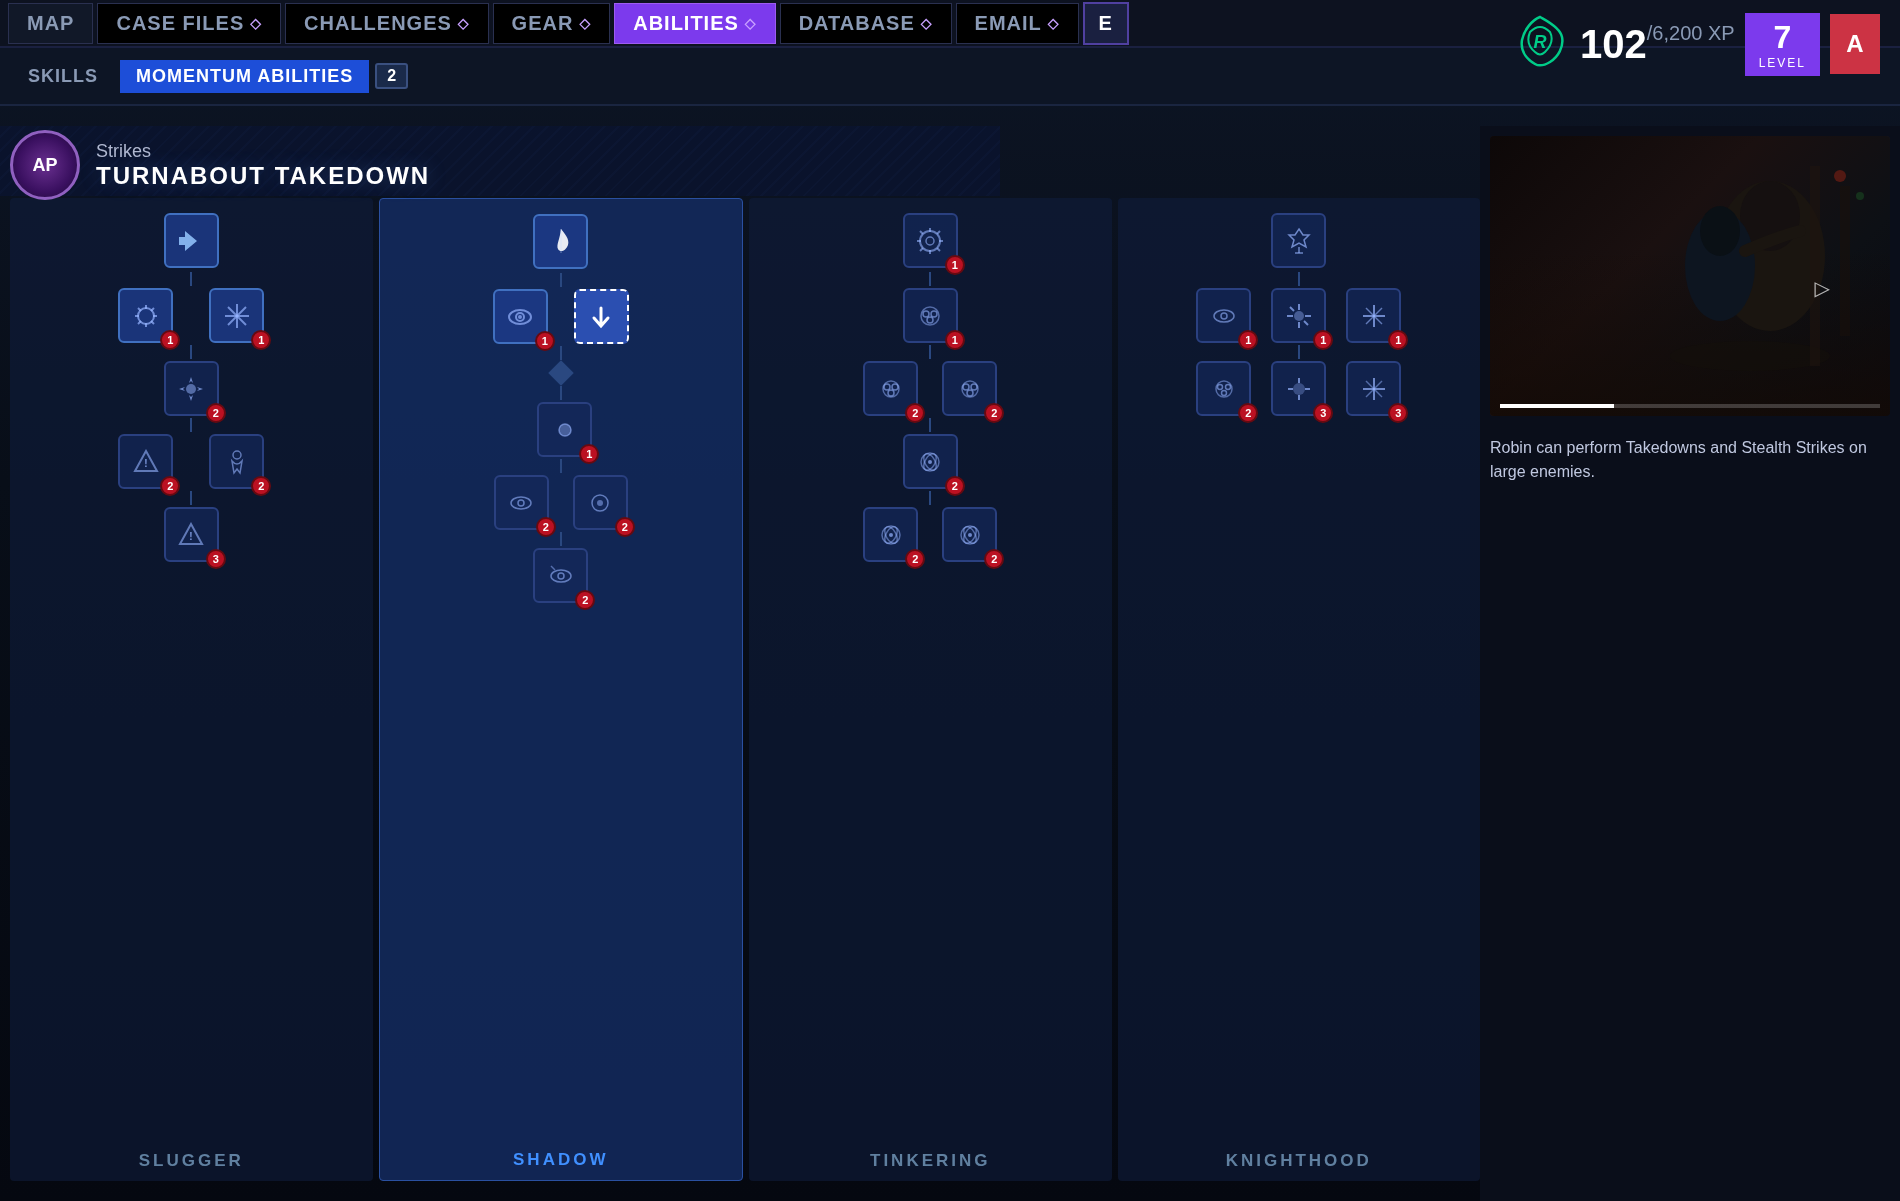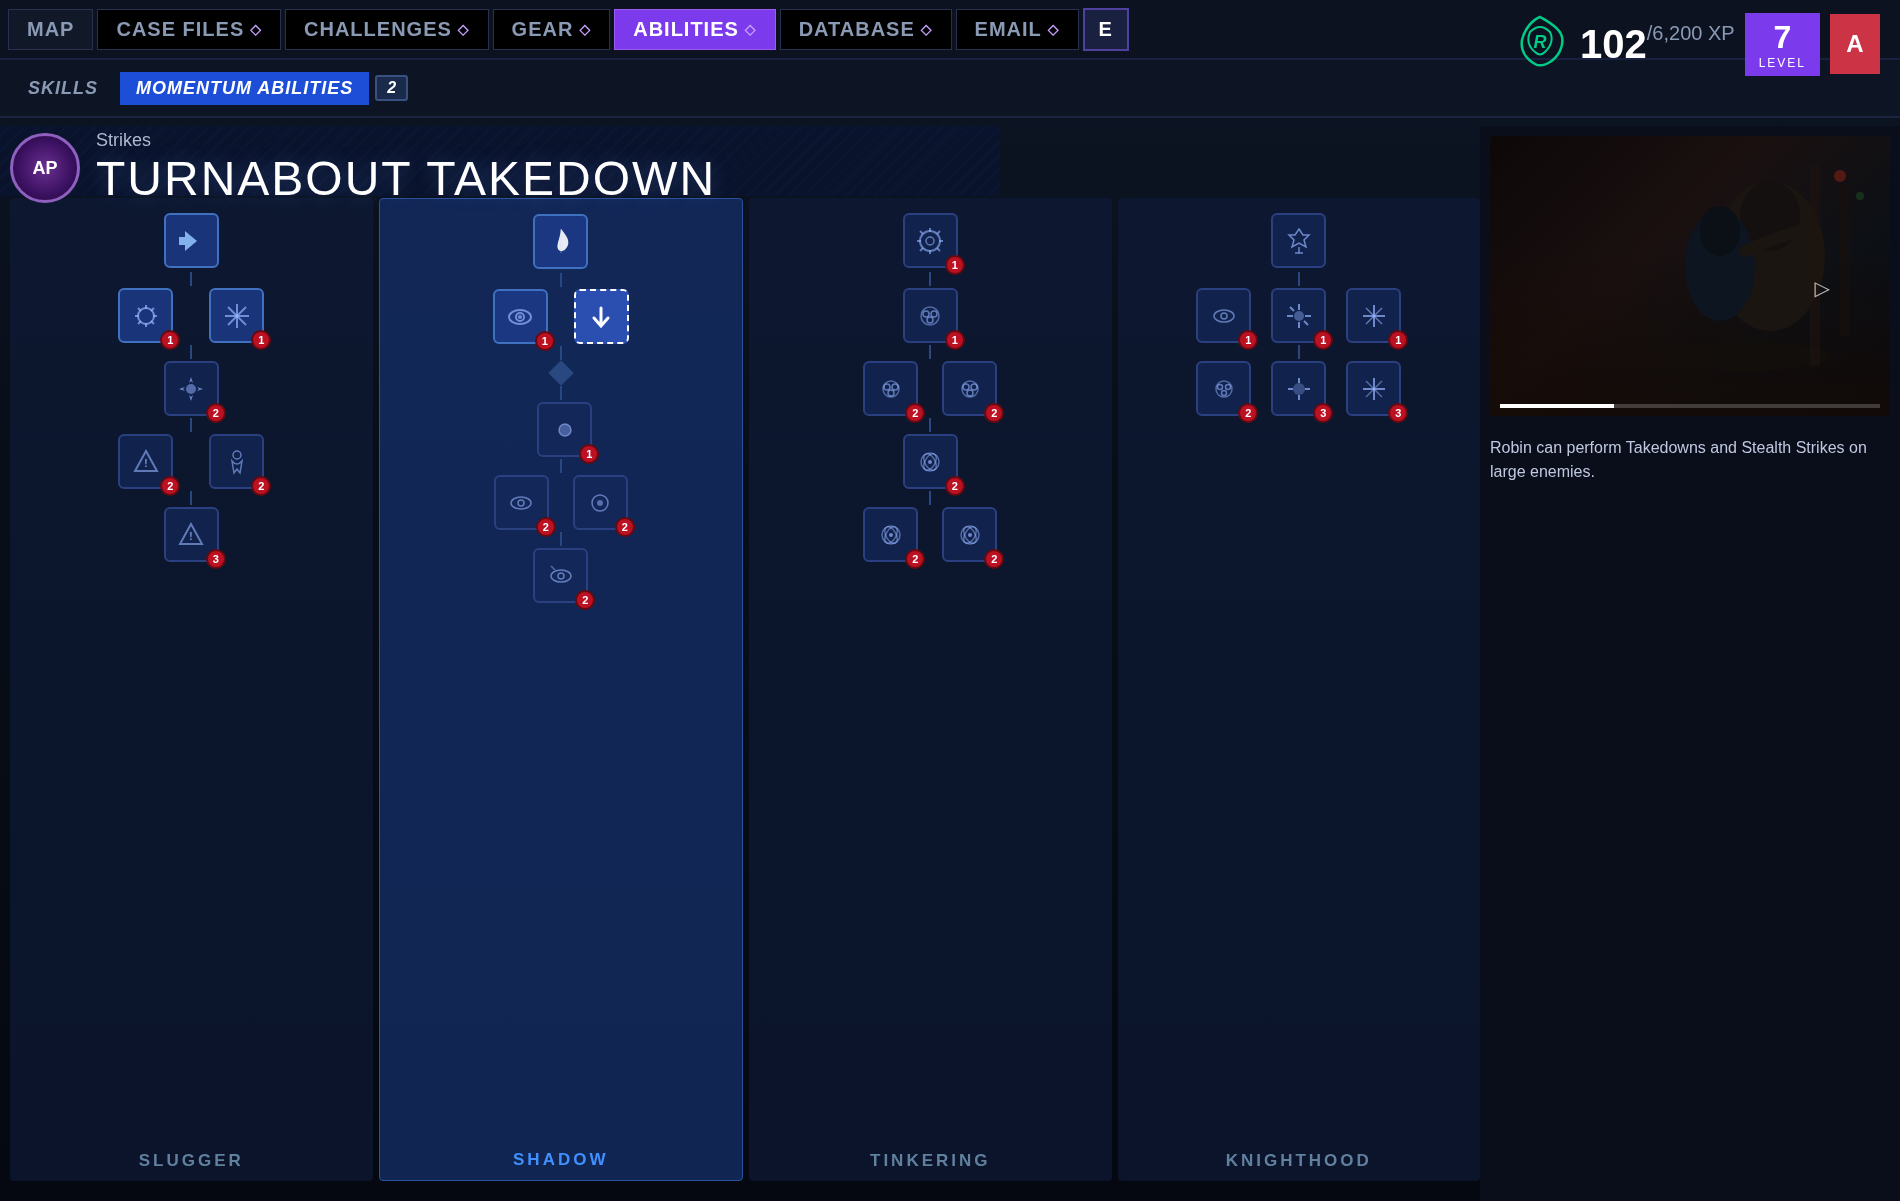--- a/index.html
+++ b/index.html
@@ -12,21 +12,21 @@
       position: relative;
     }
 
     
     .top-nav {
       display: flex;
       align-items: center;
       background: #0d1220;
       border-bottom: 2px solid #1a2040;
       padding: 0 8px;
-      height: 60px;
+      height: 48px;
       gap: 4px;
     }
     .nav-tab {
       display: flex;
       align-items: center;
       gap: 6px;
       padding: 8px 18px;
       color: #8a9ab5;
       font-size: 20px;
       font-weight: bold;
@@ -53,21 +53,20 @@
 
     
     .sub-nav {
       display: flex;
       align-items: center;
       background: #0d1525;
       padding: 0 12px;
       height: 58px;
       gap: 6px;
       border-bottom: 2px solid #1a2540;
-      font-style: italic;
     }
     .sub-tab {
       padding: 6px 16px;
       color: #8a9ab5;
       font-size: 18px;
       font-weight: bold;
       letter-spacing: 1px;
       cursor: pointer;
       text-transform: uppercase;
     }
@@ -426,21 +425,21 @@
     <span class="cost-label">Cost</span>
   </div>
 </div>
 
 <div style="position:absolute; top:130px; left:10px; display:flex; align-items:center; gap:16px; z-index:2;">
   <div class="ap-circle">
     <span>AP</span>
   </div>
   <div>
     <div style="color:#b0b8d0; font-size:18px;">Strikes</div>
-    <div style="color:white; font-size:48px; font-weight:400; letter-spacing:2px; text-transform:uppercase; text-shadow: 0 0 20px rgba(100,150,255,0.3);">TURNABOUT TAKEDOWN</div>
+    <div style="color:white; font-size:24px; font-weight:700; letter-spacing:2px; text-transform:uppercase; text-shadow: 0 0 20px rgba(100,150,255,0.3);">TURNABOUT TAKEDOWN</div>
   </div>
 </div>
 
 <div class="columns-wrapper">
 
   <div class="col">
 
     <div class="node acq" style="margin-bottom:2px;">
       <svg width="32" height="32" viewBox="0 0 32 32">
         <path d="M22 16 L10 6 L10 12 L4 12 L4 20 L10 20 L10 26 Z" fill="rgba(150,200,255,0.85)"></path>

